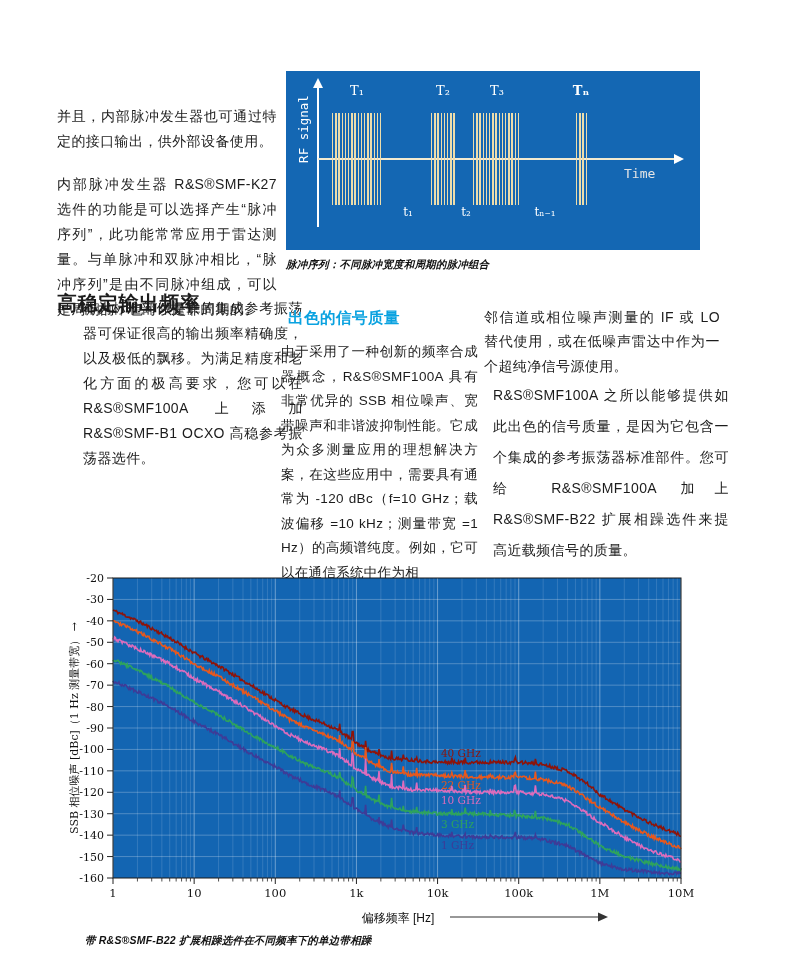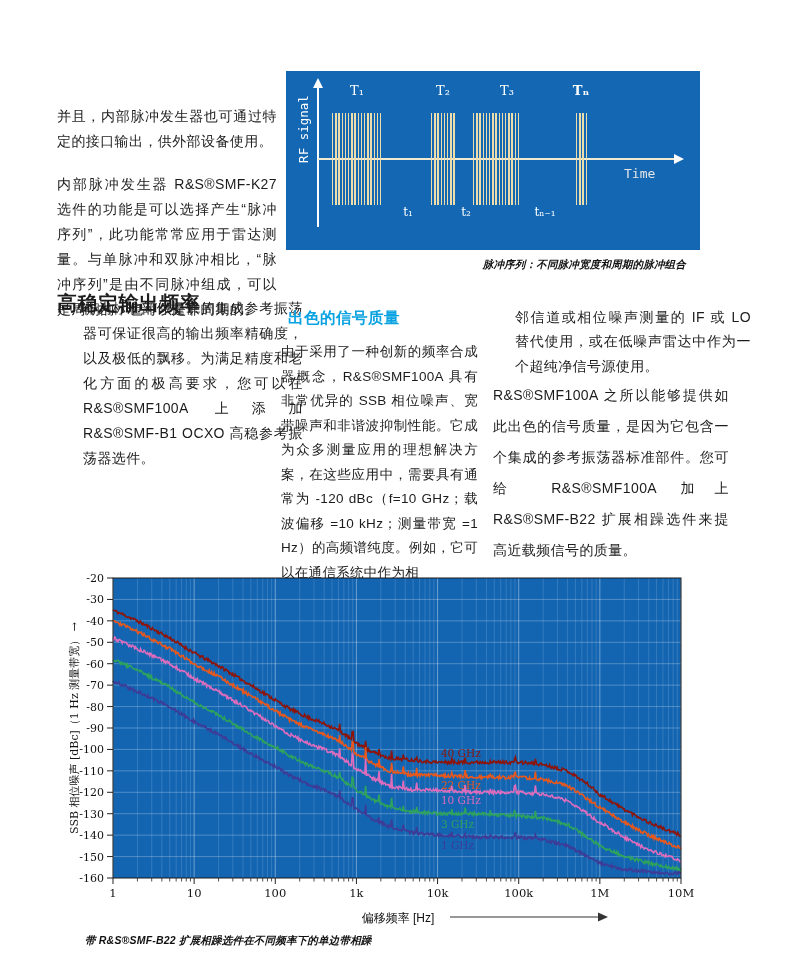--- a/index.html
+++ b/index.html
@@ -37,47 +37,47 @@
 
 <div class="abs para" style="left:57px;top:56px;width:220px;margin-top:48px;">并且，内部脉冲发生器也可通过特定的接口输出，供外部设备使用。</div>
 <div class="abs para" style="left:57px;top:172px;width:220px;">内部脉冲发生器 R&amp;S®SMF-K27 选件的功能是可以选择产生“脉冲序列”，此功能常常应用于雷达测量。与单脉冲和双脉冲相比，“脉冲序列”是由不同脉冲组成，可以是周期的，也可以是非周期的。</div>
 
 <div class="abs h-black" style="left:57px;top:290px;">高稳定输出频率</div>
 <div class="abs para" style="left:57px;top:296px;width:220px;margin-left:26px;">作为标准部件提供的集成参考振荡器可保证很高的输出频率精确度，以及极低的飘移。为满足精度和老化方面的极高要求，您可以在 R&amp;S®SMF100A 上添加 R&amp;S®SMF-B1 OCXO 高稳参考振荡器选件。</div>
 
 <div class="abs h-blue" style="left:288px;top:308px;">出色的信号质量</div>
 <div class="abs para-m" style="left:281px;top:340px;width:197px;">由于采用了一种创新的频率合成器概念，R&amp;S®SMF100A 具有非常优异的 SSB 相位噪声、宽带噪声和非谐波抑制性能。它成为众多测量应用的理想解决方案，在这些应用中，需要具有通常为 -120 dBc（f=10 GHz；载波偏移 =10 kHz；测量带宽 =1 Hz）的高频谱纯度。例如，它可以在通信系统中作为相</div>
 
-<div class="abs para" style="left:515px;top:305px;width:236px;line-height:24.3px;">邻信道或相位噪声测量的 IF 或 LO 替代使用，或在低噪声雷达中作为一个超纯净信号源使用。</div>
+<div class="abs para" style="left:484px;top:305px;width:236px;line-height:24.3px;">邻信道或相位噪声测量的 IF 或 LO 替代使用，或在低噪声雷达中作为一个超纯净信号源使用。</div>
 <div class="abs para" style="left:493px;top:380px;width:236px;line-height:31px;">R&amp;S®SMF100A 之所以能够提供如此出色的信号质量，是因为它包含一个集成的参考振荡器标准部件。您可给 R&amp;S®SMF100A 加上 R&amp;S®SMF-B22 扩展相躁选件来提高近载频信号的质量。</div>
 
 <div class="abs diagram">
   <div class="d-el d-yaxis"></div>
   <div class="d-el d-yarrow"></div>
   <div class="d-el d-ylabel">RF signal</div>
   <div class="d-el d-xline"></div>
   <div class="d-el d-xarrow"></div>
   <div class="d-el d-xlabel">Time</div>
 
   <div class="d-el burst" style="left:46px;width:50px;"></div>
   <div class="d-el burst" style="left:145px;width:25px;"></div>
   <div class="d-el burst" style="left:187px;width:48px;"></div>
   <div class="d-el burst" style="left:290px;width:11px;"></div>
 
   <div class="d-el blab" style="left:54px;">T₁</div>
   <div class="d-el blab" style="left:140px;">T₂</div>
-  <div class="d-el blab" style="left:204px;">T₃</div>
+  <div class="d-el blab" style="left:194px;">T₃</div>
   <div class="d-el blab" style="left:278px;font-weight:bold;">Tₙ</div>
 
   <div class="d-el tlab" style="left:102px;">t₁</div>
   <div class="d-el tlab" style="left:160px;">t₂</div>
   <div class="d-el tlab" style="left:239px;">tₙ₋₁</div>
 </div>
 
-<div class="abs caption" style="left:286px;top:258px;width:400px;text-align:right;">脉冲序列：不同脉冲宽度和周期的脉冲组合</div>
+<div class="abs caption" style="left:286px;top:258px;width:400px;">脉冲序列：不同脉冲宽度和周期的脉冲组合</div>
 
 <svg id="chart-svg" class="abs" style="left:0;top:565px;" width="788" height="372" viewBox="0 0 788 372">
     <rect x="113" y="13" width="568" height="300" fill="#1365b2"></rect>
     <line x1="113" y1="13" x2="113" y2="313" stroke="rgba(255,255,255,0.38)" stroke-width="1"></line>
     <line x1="137.42643393387732" y1="13" x2="137.42643393387732" y2="313" stroke="rgba(255,255,255,0.14)" stroke-width="1"></line>
     <line x1="151.71498181153834" y1="13" x2="151.71498181153834" y2="313" stroke="rgba(255,255,255,0.14)" stroke-width="1"></line>
     <line x1="161.85286786775467" y1="13" x2="161.85286786775467" y2="313" stroke="rgba(255,255,255,0.14)" stroke-width="1"></line>
     <line x1="169.71642320897982" y1="13" x2="169.71642320897982" y2="313" stroke="rgba(255,255,255,0.14)" stroke-width="1"></line>
     <line x1="176.14141574541566" y1="13" x2="176.14141574541566" y2="313" stroke="rgba(255,255,255,0.14)" stroke-width="1"></line>
     <line x1="181.57366953258543" y1="13" x2="181.57366953258543" y2="313" stroke="rgba(255,255,255,0.14)" stroke-width="1"></line>

